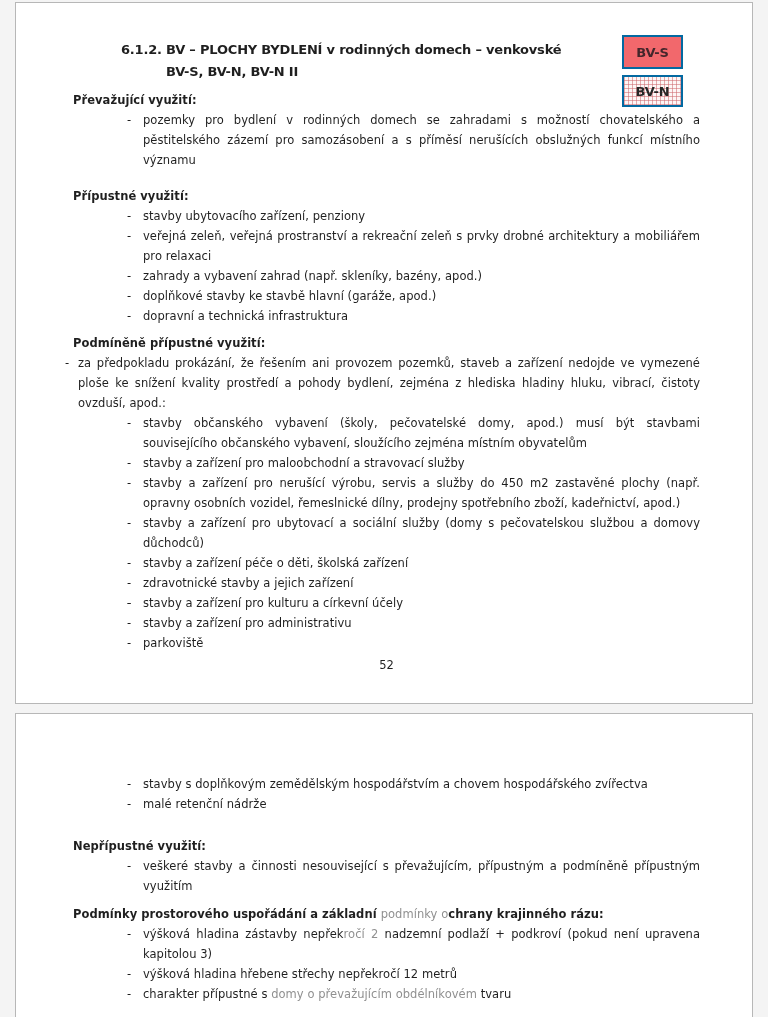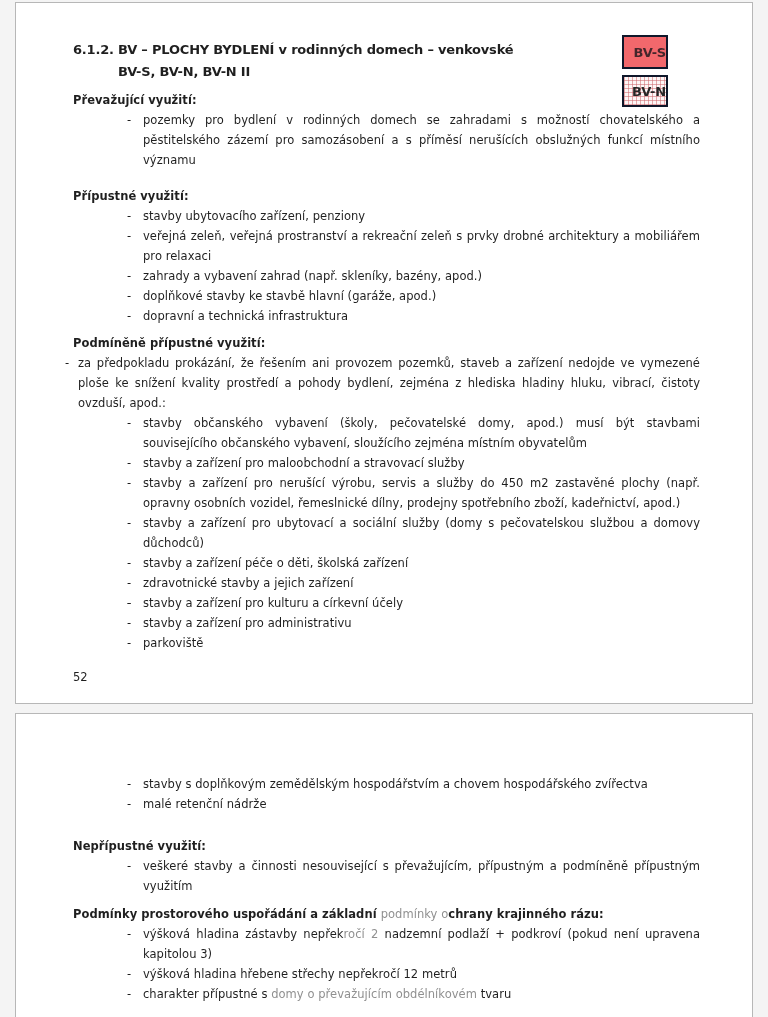--- a/index.html
+++ b/index.html
@@ -36,35 +36,35 @@
     line-height: 20px;
     color: #1f1f1f;
     letter-spacing: 0.05px;
   }
 
   
   .heading-row { display: flex; }
   .h-num {
     font-size: 13px; font-weight: bold; line-height: 22px;
     width: 45px; flex: 0 0 45px;
-    color: #1f1f1f; letter-spacing: -0.2px;
+    color: #1f1f1f; letter-spacing: -0.2px; margin-left: 48px;
   }
   .h-text {
     font-size: 13px; font-weight: bold; line-height: 22px;
     color: #1f1f1f; letter-spacing: -0.2px;
     max-width: 470px;
   }
 
   
   .legend { position: absolute; top: 32px; right: 60px; width: 70px; }
   .legend-box {
     box-sizing: border-box;
-    width: 46px;
-    border: 2px solid #0f172a;
-    display: flex; align-items: center; justify-content: flex-end;
+    width: 61px;
+    border: 2px solid #0369a1;
+    display: flex; align-items: center; justify-content: center;
     font-size: 13px; font-weight: bold;
     letter-spacing: -0.2px;
   }
   .legend-solid {
     height: 34px;
     margin-bottom: 6px;
     background: #f2686c;
     color: #44262b;
   }
   .legend-grid {
@@ -81,22 +81,22 @@
   .sec-1 { margin-top: 16px; }
   .section-title { font-weight: bold; }
   .bullet { position: relative; text-align: justify; }
   .bullet .dash { position: absolute; top: 0; }
   .lvl1 { padding-left: 70px; }
   .lvl1 > .dash { left: 54px; }
   .lvl0 { padding-left: 5px; }
   .lvl0 > .dash { left: -8px; }
 
   .page-num {
-    text-align: left;
-    margin-top: 14px;
+    text-align: center;
+    margin-top: 2px;
   }
 
   .p2-first { margin-top: 0; }
   .p2-sec-1 { margin-top: 22px; }
   .p2-sec-2 { margin-top: 8px; }
 </style>
 </head>
 <body>
 
 <div class="canvas">

